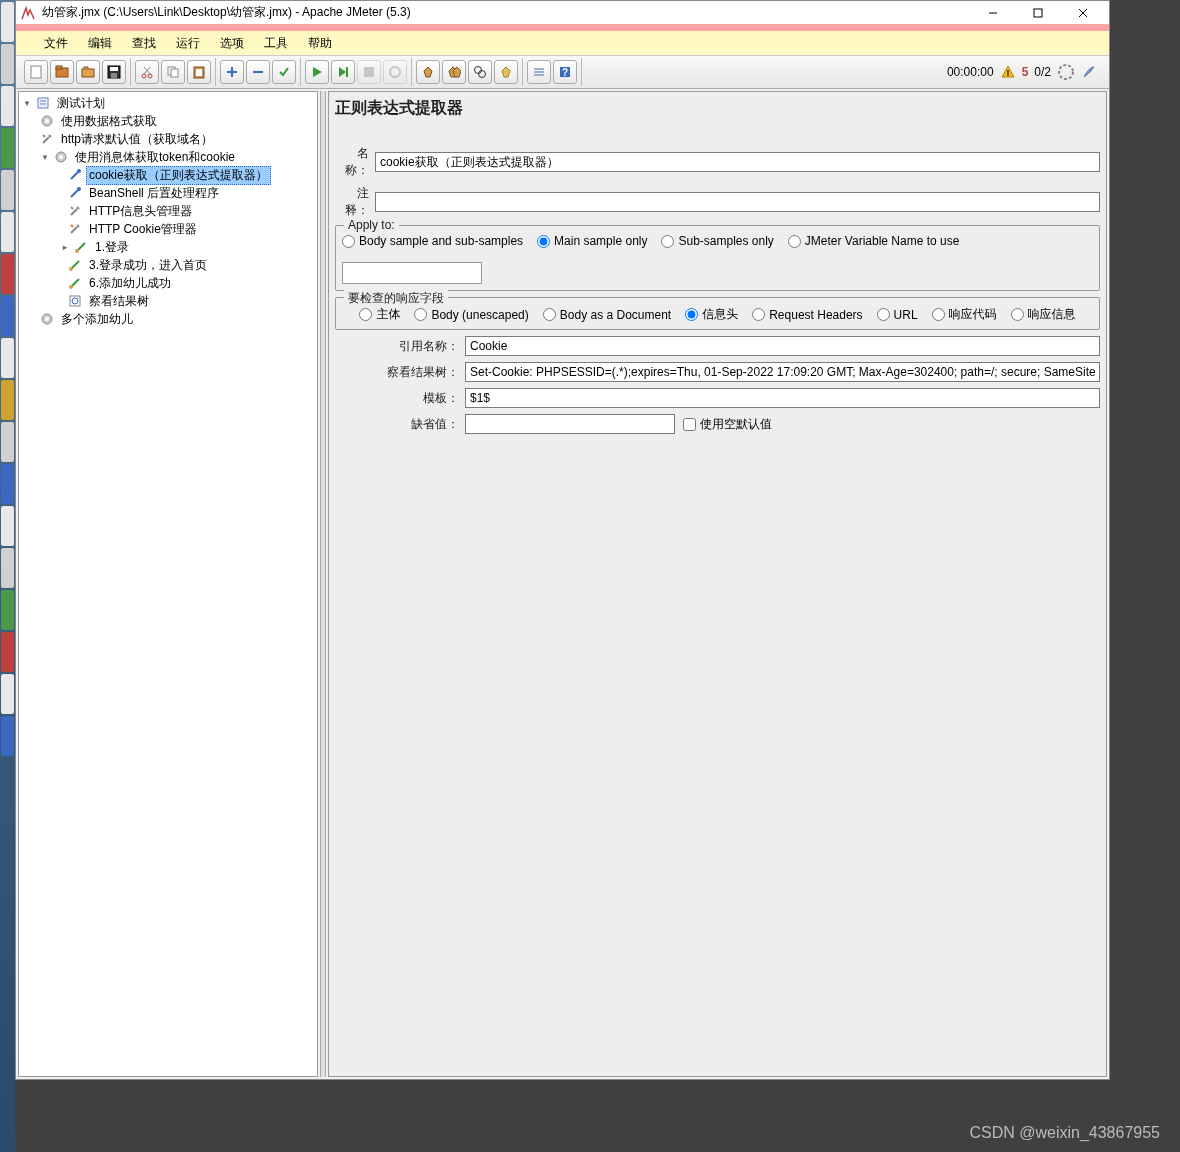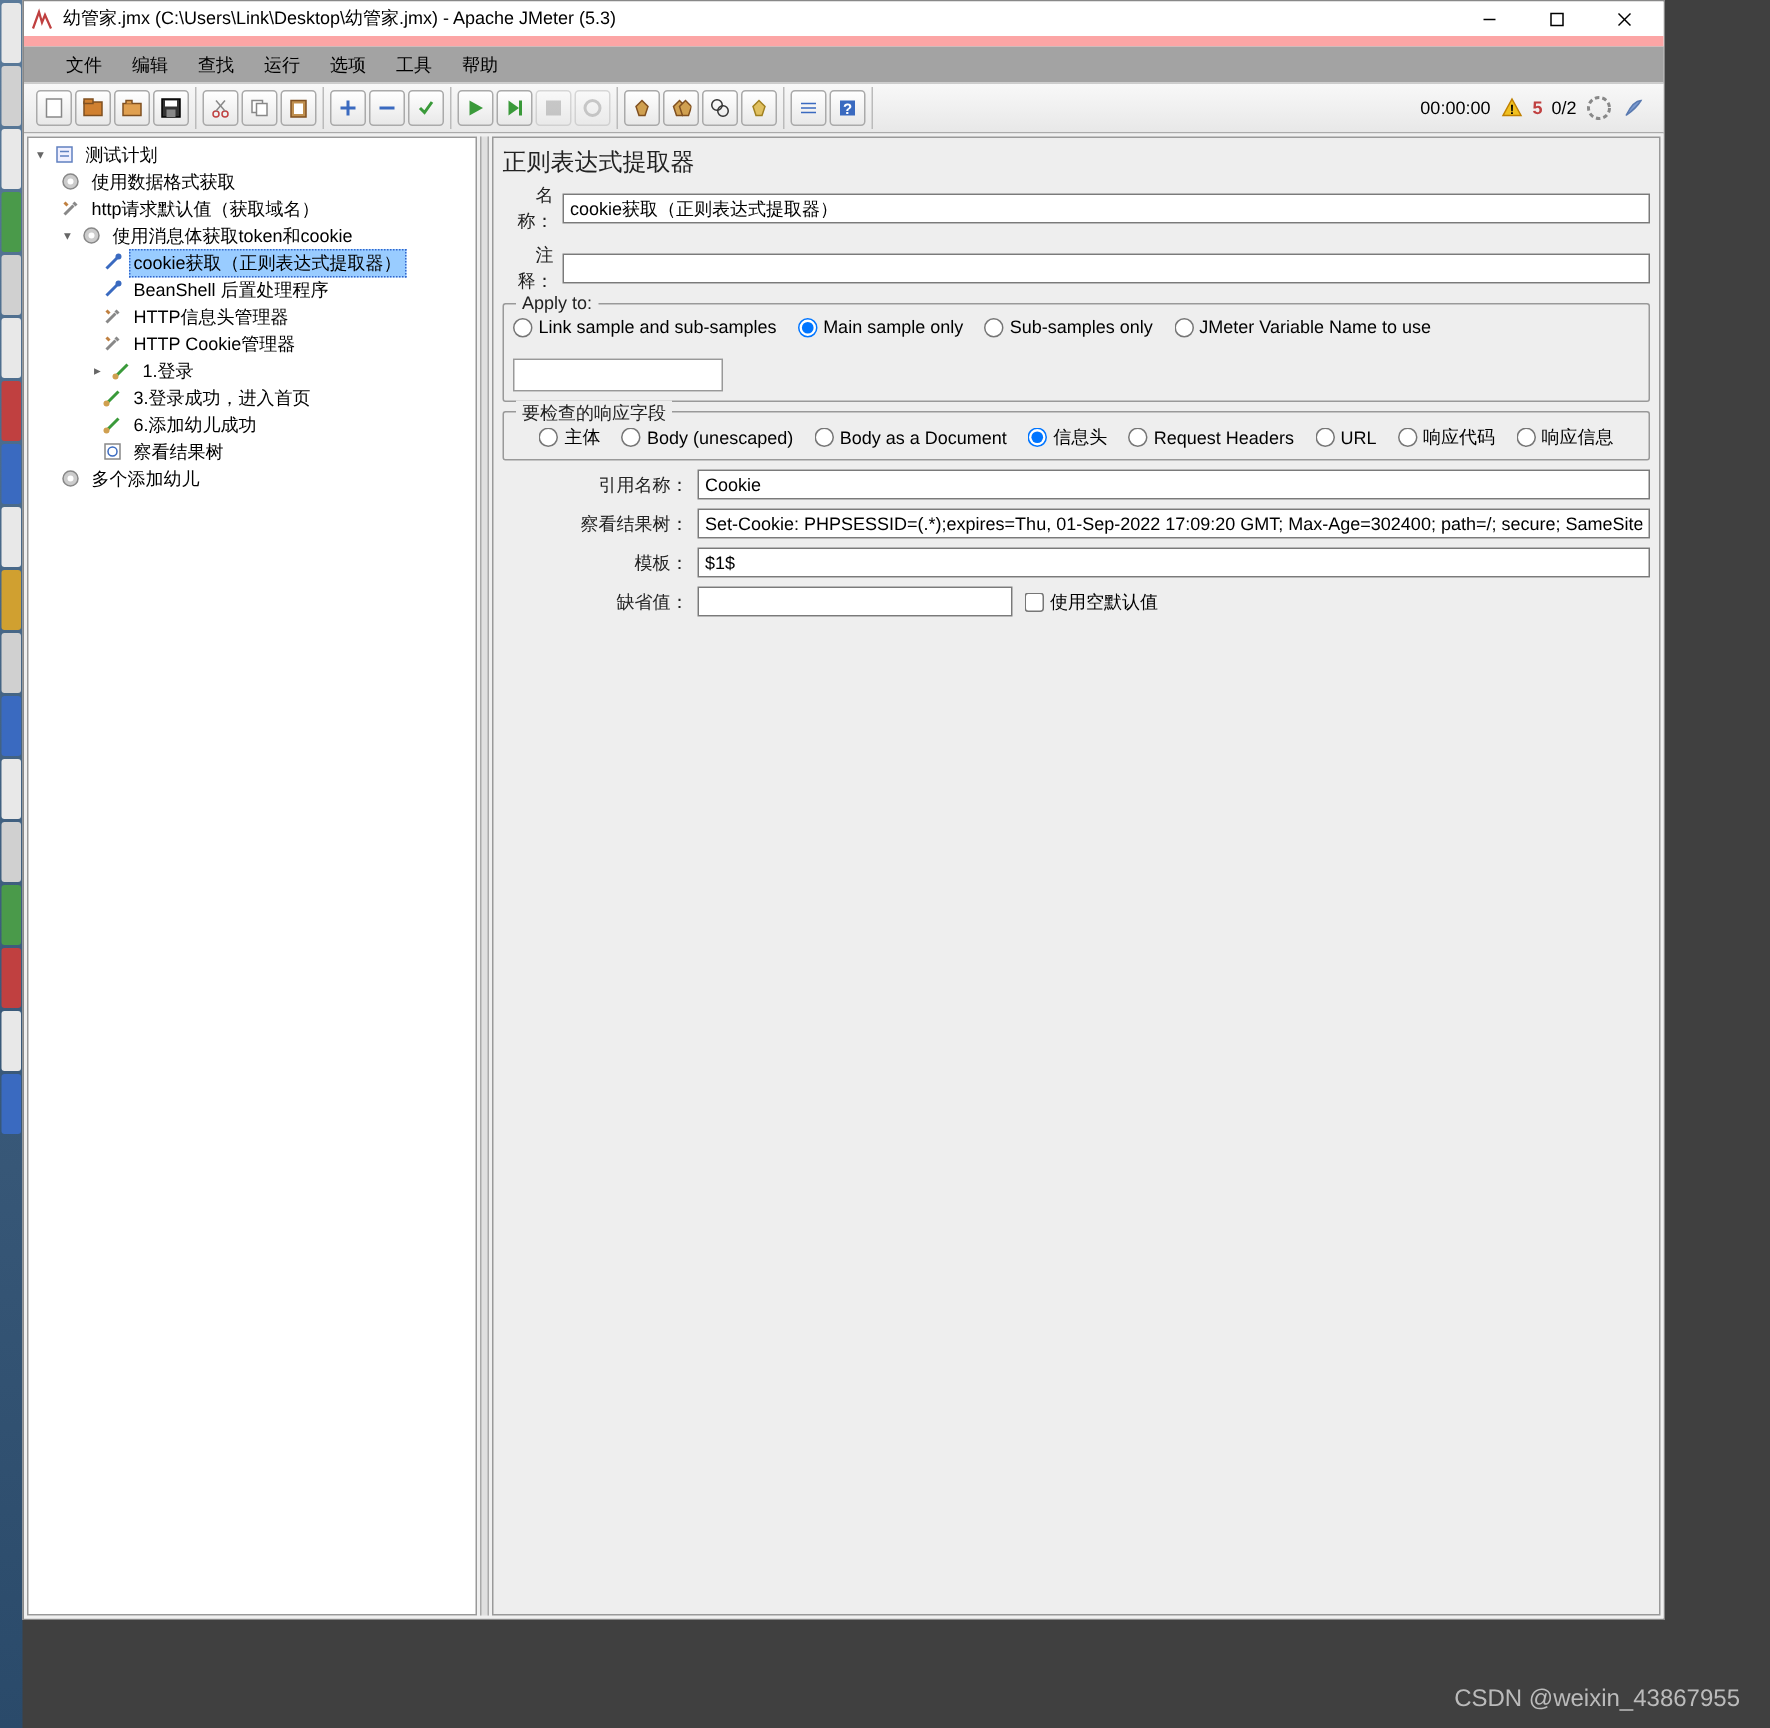--- a/index.html
+++ b/index.html
@@ -6,39 +6,39 @@
 body { font-family: "Microsoft YaHei", Arial, sans-serif; font-size: 12px; background: #404040; width: 1180px; height: 1152px; overflow: hidden; position: relative; }
 .desktop-strip { position: absolute; left: 0; top: 0; width: 15px; height: 1152px; background: linear-gradient(180deg,#5a7a9a,#4a6a8a 30%,#3a5a7a 60%,#2a4a6a); }
 .strip-item { width: 13px; height: 40px; margin: 2px 1px; border-radius: 2px; }
 .s1{background:#e8e8e8}.s2{background:#d0d0d0}.s3{background:#4a9a4a}.s4{background:#c04040}.s5{background:#3a6ac0}.s6{background:#d0a030}
 .window { position: absolute; left: 15px; top: 0; width: 1095px; height: 1080px; background: #fff; border: 1px solid #888; display: flex; flex-direction: column; }
 .titlebar { height: 30px; background: #fff; display: flex; align-items: center; padding: 0 4px; border-bottom: 7px solid #fca5a5; }
 .titlebar .app-icon { width: 16px; height: 16px; margin-right: 6px; }
 .titlebar .title-text { flex: 1; color: #000; font-size: 12px; }
 .win-controls { display: flex; }
 .win-btn { width: 45px; height: 28px; display: flex; align-items: center; justify-content: center; cursor: pointer; }
-.menubar { height: 24px; display: flex; align-items: center; padding: 0 20px; gap: 4px; background: #a3a3a3; }
+.menubar { height: 24px; display: flex; align-items: center; padding: 0 20px; gap: 4px; background: #fef9c3; }
 .menubar span { padding: 2px 8px; cursor: pointer; }
 .toolbar { height: 34px; background: linear-gradient(#f8f8f8,#e8e8e8); border-top: 1px solid #ccc; border-bottom: 1px solid #aaa; display: flex; align-items: center; padding: 0 4px; gap: 0; }
 .tb-group { display: flex; gap: 2px; padding: 0 4px; border-right: 1px solid #bbb; height: 28px; align-items: center; }
 .tb-group:last-of-type { border-right: none; }
 .tb-btn { width: 24px; height: 24px; border: 1px solid #aaa; background: linear-gradient(#fff,#e8e8e8); border-radius: 3px; display: flex; align-items: center; justify-content: center; cursor: pointer; }
 .tb-btn.disabled { opacity: 0.4; cursor: default; }
 .tb-status { margin-left: auto; display: flex; align-items: center; gap: 6px; padding-right: 8px; }
 .content { flex: 1; display: flex; background: #f0f0f0; overflow: hidden; }
 .tree-panel { width: 300px; background: #fff; border: 1px solid #999; margin: 2px; overflow: auto; padding: 2px 0; }
 .tree-row { display: flex; align-items: center; height: 18px; white-space: nowrap; cursor: pointer; }
 .tree-row.selected .tree-label { background: #99ccff; border: 1px dotted #3366cc; padding: 0 2px; }
 .tree-indent { display: inline-block; flex-shrink: 0; }
 .tree-toggle { width: 12px; height: 12px; display: inline-flex; align-items: center; justify-content: center; margin-right: 2px; font-size: 9px; color: #666; }
 .tree-icon { width: 16px; height: 16px; margin-right: 3px; display: inline-flex; align-items: center; justify-content: center; }
 .tree-label { padding: 0 3px; }
 .splitter { width: 6px; background: #e0e0e0; cursor: col-resize; border-left: 1px solid #aaa; border-right: 1px solid #aaa; margin: 2px 0; }
 .detail-panel { flex: 1; background: #eeeeee; margin: 2px; border: 1px solid #999; padding: 6px; overflow: auto; }
-.panel-title { font-size: 16px; font-weight: normal; margin-bottom: 3px; color: #222; }
+.panel-title { font-size: 16px; font-weight: bold; margin-bottom: 26px; color: #222; }
 .form-row { display: flex; align-items: center; margin-bottom: 6px; }
 .form-label { width: 40px; text-align: right; padding-right: 6px; color: #222; }
 .form-label-wide { width: 130px; text-align: right; padding-right: 6px; color: #222; }
 .form-row input[type=text] { flex: 1; height: 20px; border: 1px solid #7a7a7a; background: #fff; padding: 0 4px; font-family: inherit; font-size: 12px; }
 .fieldset { border: 1px solid #999; border-radius: 2px; padding: 8px 6px 6px; margin-bottom: 6px; position: relative; background: #eeeeee; }
 .fieldset-legend { position: absolute; top: -8px; left: 8px; background: #eeeeee; padding: 0 4px; font-size: 12px; color: #222; }
 .radio-row { display: flex; flex-wrap: wrap; gap: 14px; align-items: center; }
 .radio-item { display: flex; align-items: center; gap: 4px; cursor: pointer; }
 .radio-item input[type=radio] { cursor: pointer; }
 .small-input { width: 140px; height: 22px; border: 1px solid #999; background: #fff; }
@@ -411,21 +411,21 @@
       <div class="form-row">
         <span class="form-label">注释：</span>
         <input type="text" value="" style="">
       </div>
 
       <div class="fieldset">
         <span class="fieldset-legend">Apply to:</span>
         <div class="radio-row">
           <label class="radio-item">
               <input type="radio" name="apply" style="">
-              <span>Link sample and sub-samples</span>
+              <span>Body sample and sub-samples</span>
             </label>
           <label class="radio-item">
               <input type="radio" name="apply" checked="" style="">
               <span>Main sample only</span>
             </label>
           <label class="radio-item">
               <input type="radio" name="apply" style="">
               <span>Sub-samples only</span>
             </label>
           <label class="radio-item">

